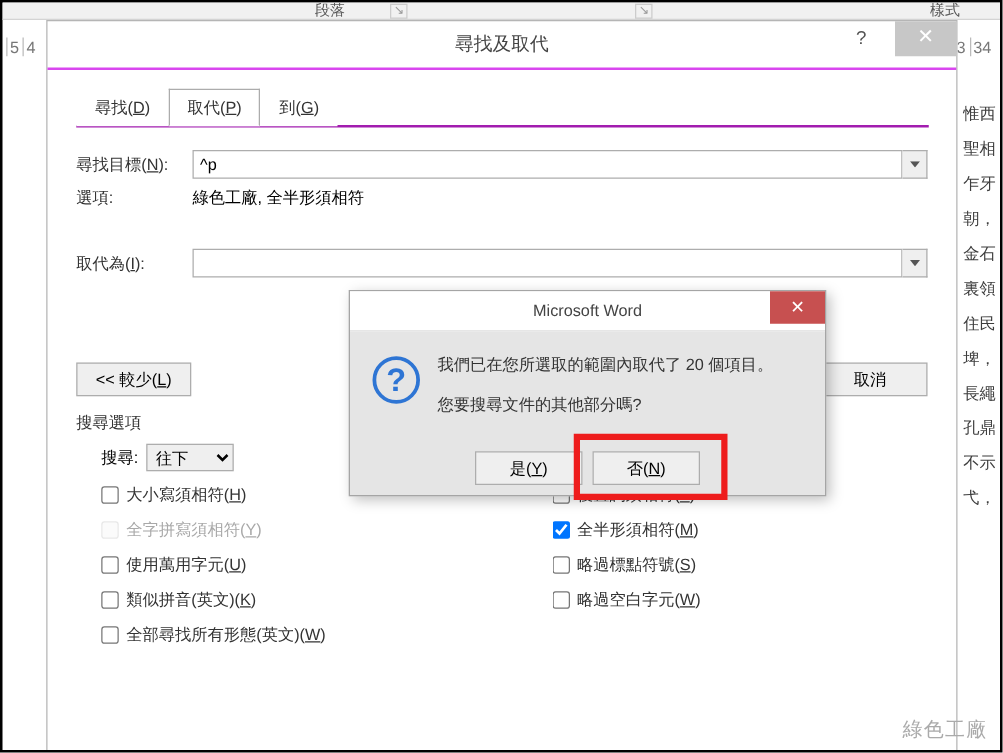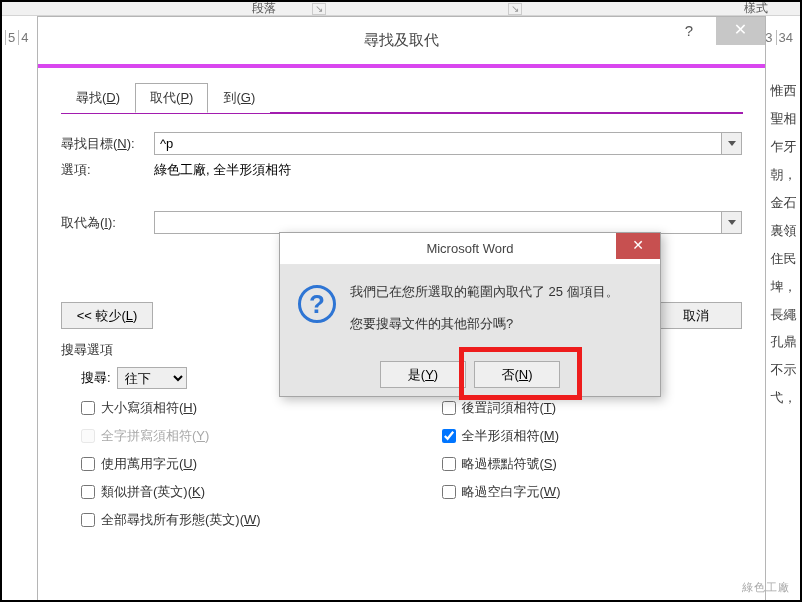--- a/index.html
+++ b/index.html
@@ -5,21 +5,21 @@
   * { box-sizing: border-box; margin: 0; padding: 0; font-family: "Microsoft JhengHei", "Segoe UI", sans-serif; font-size: 13px; }
   body { background: #fff; width: 802px; height: 602px; overflow: hidden; position: relative; border: 2px solid #000; }
 
   .ribbon-bg { position: absolute; top: 0; left: 0; right: 0; height: 14px; background: #f1f1f1; border-bottom: 1px solid #d4d4d4; }
   .ribbon-label { position: absolute; top: -2px; font-size: 12px; color: #595959; }
   .ribbon-marker { position: absolute; top: 1px; font-size: 10px; color: #999; border: 1px solid #ccc; padding: 0 2px; line-height: 10px; }
   .ruler { position: absolute; top: 28px; font-size: 10px; color: #777; letter-spacing: 0; }
   .ruler span { display: inline-block; border-left: 1px solid #bbb; padding: 0 3px 0 2px; }
 
   .dialog { position: absolute; left: 35px; top: 14px; width: 729px; height: 586px; background: #fff; border: 1px solid #b5b5b5; }
-  .dialog-title { height: 51px; display: flex; align-items: center; justify-content: center; position: relative; border-bottom: 4px solid #d946ef; }
+  .dialog-title { height: 39px; display: flex; align-items: center; justify-content: center; position: relative; border-bottom: 2px solid #d946ef; }
   .dialog-title span { font-size: 15px; color: #444; }
   .dlg-help { position: absolute; right: 53px; top: 0; width: 46px; height: 28px; text-align: center; line-height: 28px; font-size: 15px; color: #555; cursor: pointer; }
   .dlg-close { position: absolute; right: 0; top: 0; width: 49px; height: 28px; background: #c7c7c7; color: #fff; text-align: center; line-height: 26px; font-size: 16px; cursor: pointer; }
 
   .tabs { display: flex; margin: 14px 0 0 23px; border-bottom: 2px solid #a21caf; width: 682px; }
   .tab { padding: 5px 14px 5px 14px; border: 1px solid transparent; border-bottom: none; color: #333; cursor: pointer; position: relative; top: 1px; background: #fff; }
   .tab .ul { text-decoration: underline; }
   .tab.active { border-color: #acacac; border-bottom: 1px solid #fff; }
 
   .form-area { padding: 18px 23px 12px 23px; }
@@ -55,21 +55,21 @@
   .modal-body { display: flex; padding: 18px 20px 10px 18px; gap: 14px; }
   .modal-icon { width: 38px; height: 38px; border-radius: 50%; border: 3px solid #2e75d4; color: #2e75d4; display: flex; align-items: center; justify-content: center; font-size: 26px; font-weight: bold; flex-shrink: 0; margin-top: 2px; }
   .modal-text p { margin-bottom: 14px; color: #333; line-height: 1.4; }
   .modal-btns { display: flex; gap: 8px; justify-content: center; padding: 4px 0 8px 0; }
   .modal-btns .btn { min-width: 86px; }
   .highlight { position: absolute; border: 5px solid #ee1c1c; left: 457px; top: 345px; width: 123px; height: 53px; pointer-events: none; }
 
   
   .doc-col { position: absolute; right: 3px; top: 75px; width: 27px; color: #3d3d3d; font-size: 15px; line-height: 2.15; display: flex; flex-direction: column; align-items: center; margin-left: 46px; }
   .doc-col span { display: block; }
-  .watermark { position: absolute; right: 10px; bottom: 5px; font-size: 11px; color: #aaa; letter-spacing: 1px; }
+  .watermark { position: absolute; right: 10px; bottom: 5px; font-size: 16px; color: #aaa; letter-spacing: 1px; }
 </style>
 </head>
 <body>
 
 <div class="ribbon-bg"></div>
 <div class="ribbon-label" style="left:250px">段落</div>
 <div class="ribbon-marker" style="left:310px">↘</div>
 <div class="ribbon-label" style="left:742px">樣式</div>
 <div class="ribbon-marker" style="left:506px">↘</div>
 <div class="ruler" style="left:3px"><span>5</span><span>4</span></div>
@@ -182,21 +182,21 @@
 </div>
 
 <div class="modal">
   <div class="modal-title">
     <span>Microsoft Word</span>
     <div class="modal-close">✕</div>
   </div>
   <div class="modal-body">
     <div class="modal-icon">?</div>
     <div class="modal-text">
-      <p>我們已在您所選取的範圍內取代了 25 個項目。</p>
+      <p>我們已在您所選取的範圍內取代了 20 個項目。</p>
       <p>您要搜尋文件的其他部分嗎?</p>
     </div>
   </div>
   <div class="modal-btns">
     <div class="btn">
         <span>是(<span class="ul">Y</span>)</span>
       </div>
     <div class="btn">
         <span>否(<span class="ul">N</span>)</span>
       </div>

